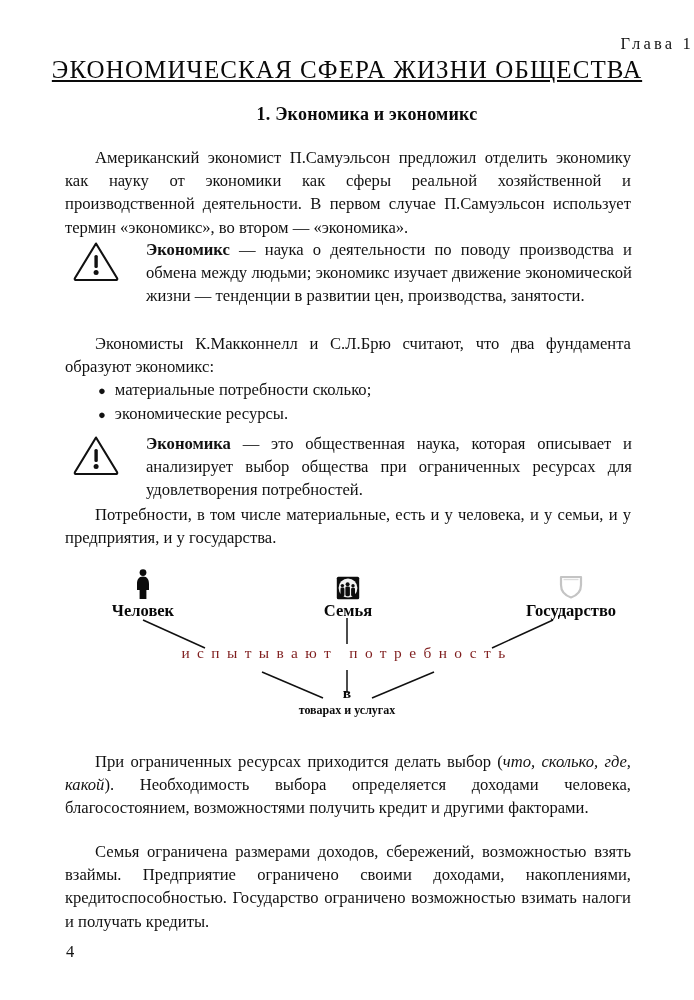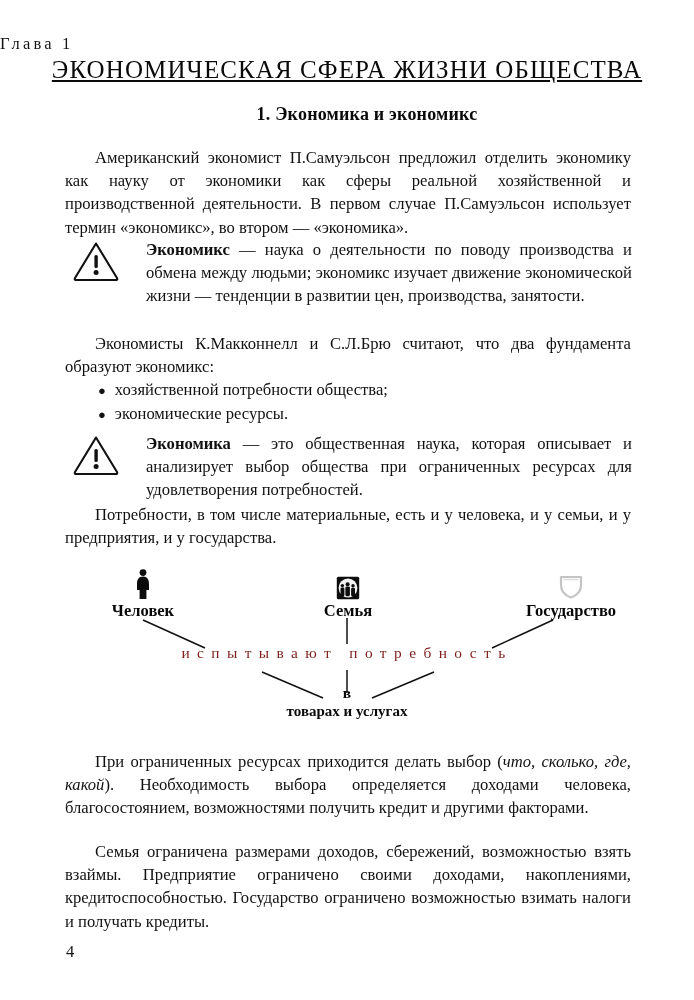--- a/index.html
+++ b/index.html
@@ -20,21 +20,21 @@
     inset: 0;
     padding: 0;
   }
 
   
   .chapter-line {
     position: absolute;
     top: 34px;
     left: 0;
     width: 694px;
-    text-align: left;
+    text-align: right;
     font-size: 16.5px;
     letter-spacing: 3.2px;
     color: #141414;
   }
   .chapter-title {
     position: absolute;
     top: 56px;
     left: 0;
     width: 694px;
     text-align: center;
@@ -166,21 +166,21 @@
     font-size: 15.5px;
     font-weight: bold;
     color: #0a0a0a;
   }
   .goods-word {
     position: absolute;
     top: 143px;
     left: 0;
     width: 694px;
     text-align: center;
-    font-size: 15px;
+    font-size: 12px;
     font-weight: bold;
     color: #0a0a0a;
   }
 
   
   .page-number {
     position: absolute;
     left: 66px;
     top: 942px;
     font-size: 16.5px;
@@ -207,21 +207,21 @@
       </svg>
     </div>
     <div class="callout-text"><b>Экономикс</b><span> — наука о деятельности по поводу производства и обмена между людьми; экономикс изучает движение экономической жизни — тенденции в развитии цен, производства, занятости.</span></div>
   </div>
 
   <div class="body-block indent" style="top:332px;">Экономисты К.Макконнелл и С.Л.Брю считают, что два фундамента образуют экономикс:</div>
 
   <div class="bullet-list" style="top:378px;">
     <div class="bullet-row">
       <span class="bullet-dot">●</span>
-      <span>хозяйственной потребности общества;</span>
+      <span>материальные потребности сколько;</span>
     </div>
     <div class="bullet-row">
       <span class="bullet-dot">●</span>
       <span>экономические ресурсы.</span>
     </div>
   </div>
 
   <div class="callout" style="top:432px;">
     <div class="tri-wrap">
       <svg width="48" height="42" viewBox="0 0 48 42" aria-hidden="true">

